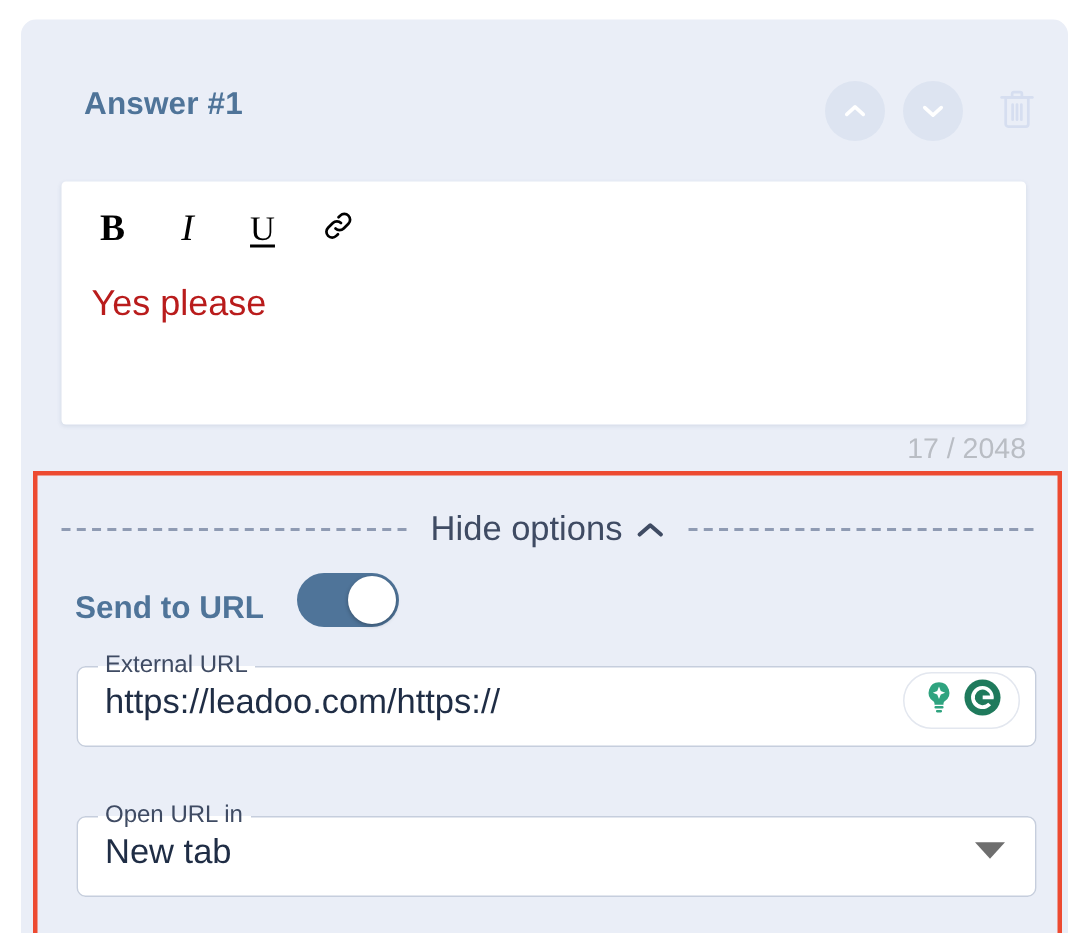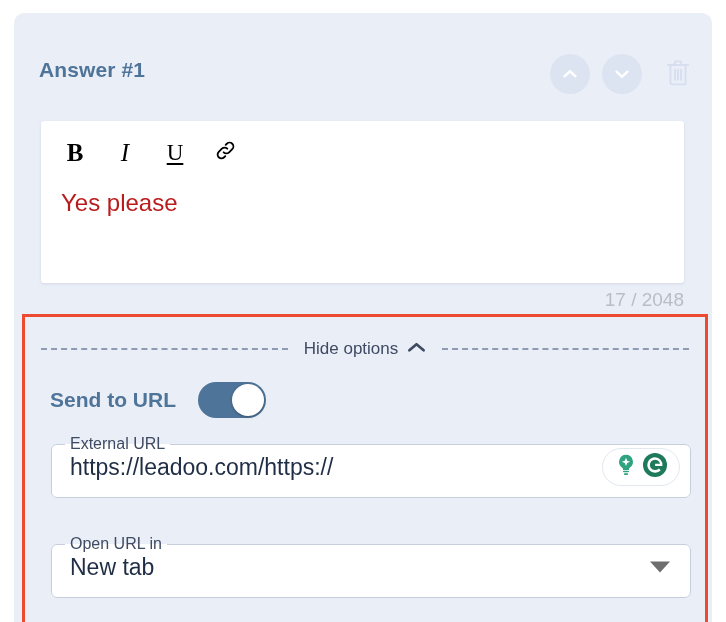--- a/index.html
+++ b/index.html
@@ -26,21 +26,21 @@
   }
 
   
   .card-header {
     position: absolute;
     left: 0; top: 0; right: 0;
     height: 96px;
   }
   .answer-title {
     position: absolute;
-    left: 25px;
+    left: 42px;
     top: 45px;
     font-size: 21px;
     font-weight: bold;
     color: #4f7499;
     letter-spacing: 0.1px;
   }
   .header-actions {
     position: absolute;
     right: 14px;
     top: 41px;
@@ -151,33 +151,33 @@
     border-top: 2px dashed #8f9bb3;
   }
   .hide-options-btn {
     display: flex;
     align-items: center;
     gap: 9px;
     background: none;
     border: none;
     padding: 0 2px;
     cursor: pointer;
-    font-size: 17px;
+    font-size: 23px;
     color: #3f4b63;
     font-family: "Liberation Sans", sans-serif;
     white-space: nowrap;
   }
 
   
   .toggle-row {
     position: absolute;
     left: 25px;
     top: 65px;
     display: flex;
-    align-items: center;
+    align-items: flex-end;
     gap: 22px;
   }
   .toggle-label {
     font-size: 21px;
     font-weight: bold;
     color: #4f7499;
   }
   .switch {
     width: 68px;
     height: 36px;

